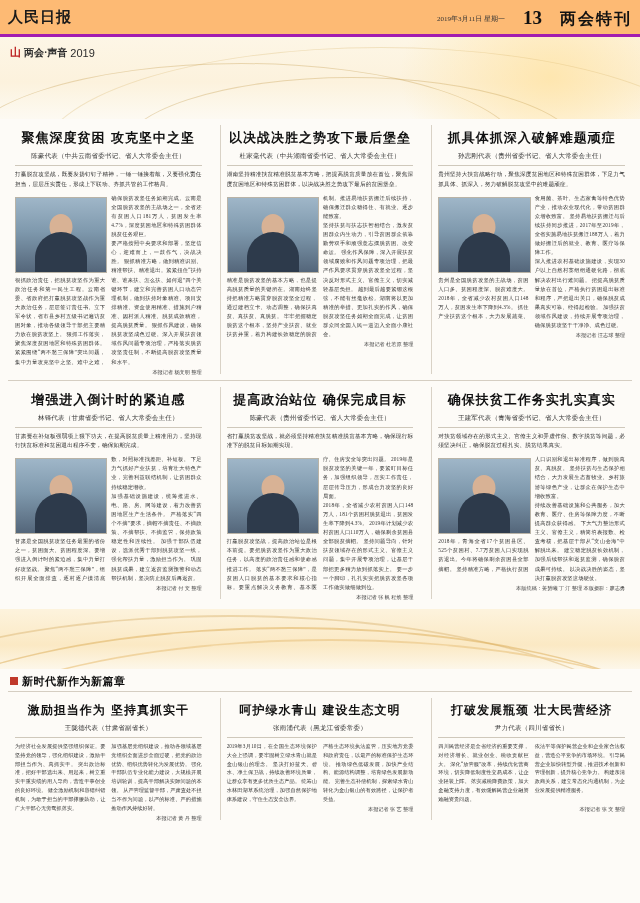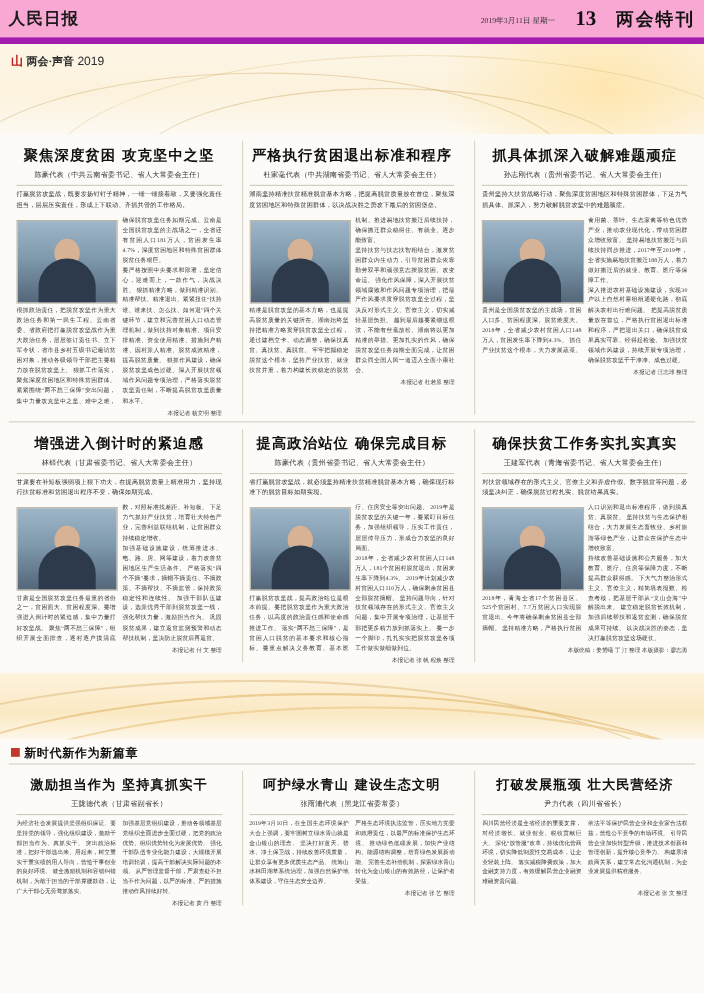--- a/index.html
+++ b/index.html
@@ -13,22 +13,22 @@
     position: relative;
     width: 640px;
     height: 903px;
     background: #fdfbf7;
     overflow: hidden;
   }
   
   .masthead {
     position: relative;
     height: 34px;
-    background: #f9a8d4;
-    border-bottom: 6px solid #a21caf;
+    background: #fdba74;
+    border-bottom: 3px solid #a21caf;
     display: flex;
     align-items: center;
     padding: 0 8px;
   }
   .logo {
     font-family: "DejaVu Serif", serif;
     font-size: 15px;
     font-weight: bold;
     letter-spacing: 1px;
     color: #1a1a1a;
@@ -294,21 +294,21 @@
         <div>要严格按照中央要求和部署，坚定信心，迎难而上，一鼓作气，决战决胜。
 
 狠抓精准方略，做到精准识别、精准帮扶、精准退出。紧紧扭住“扶持谁、谁来扶、怎么扶、如何退”四个关键环节，建立和完善贫困人口动态管理机制，做到扶持对象精准、项目安排精准、资金使用精准、措施到户精准、因村派人精准、脱贫成效精准，提高脱贫质量。
 
 狠抓作风建设，确保脱贫攻坚成色过硬。深入开展扶贫领域作风问题专项治理，严格落实脱贫攻坚责任制，不断提高脱贫攻坚质量和水平。</div>
       </div>
       <div class="credit">本报记者 杨文明 整理</div>
     </div>
 
     <div class="col">
-      <div class="art-title">严格执行贫困退出标准和程序</div>
+      <div class="art-title">以决战决胜之势攻下最后堡垒</div>
       <div class="art-byline">杜家毫代表（中共湖南省委书记、省人大常委会主任）</div>
       <div class="rule-thin"></div>
       <div class="art-lead">湖南坚持精准扶贫精准脱贫基本方略，把提高脱贫质量放在首位，聚焦深度贫困地区和特殊贫困群体，以决战决胜之势攻下最后的贫困堡垒。</div>
       <div class="body2">
         <div class="inline-fig">
           <div class="portrait"></div>
         </div>
         <div>精准是脱贫攻坚的基本方略，也是提高脱贫质量的关键所在。湖南始终坚持把精准方略贯穿脱贫攻坚全过程，通过建档立卡、动态调整，确保扶真贫、真扶贫、真脱贫。
 
 牢牢把握稳定脱贫这个根本，坚持产业扶贫、就业扶贫并重，着力构建长效稳定的脱贫机制。推进易地扶贫搬迁后续扶持，确保搬迁群众稳得住、有就业、逐步能致富。</div>

